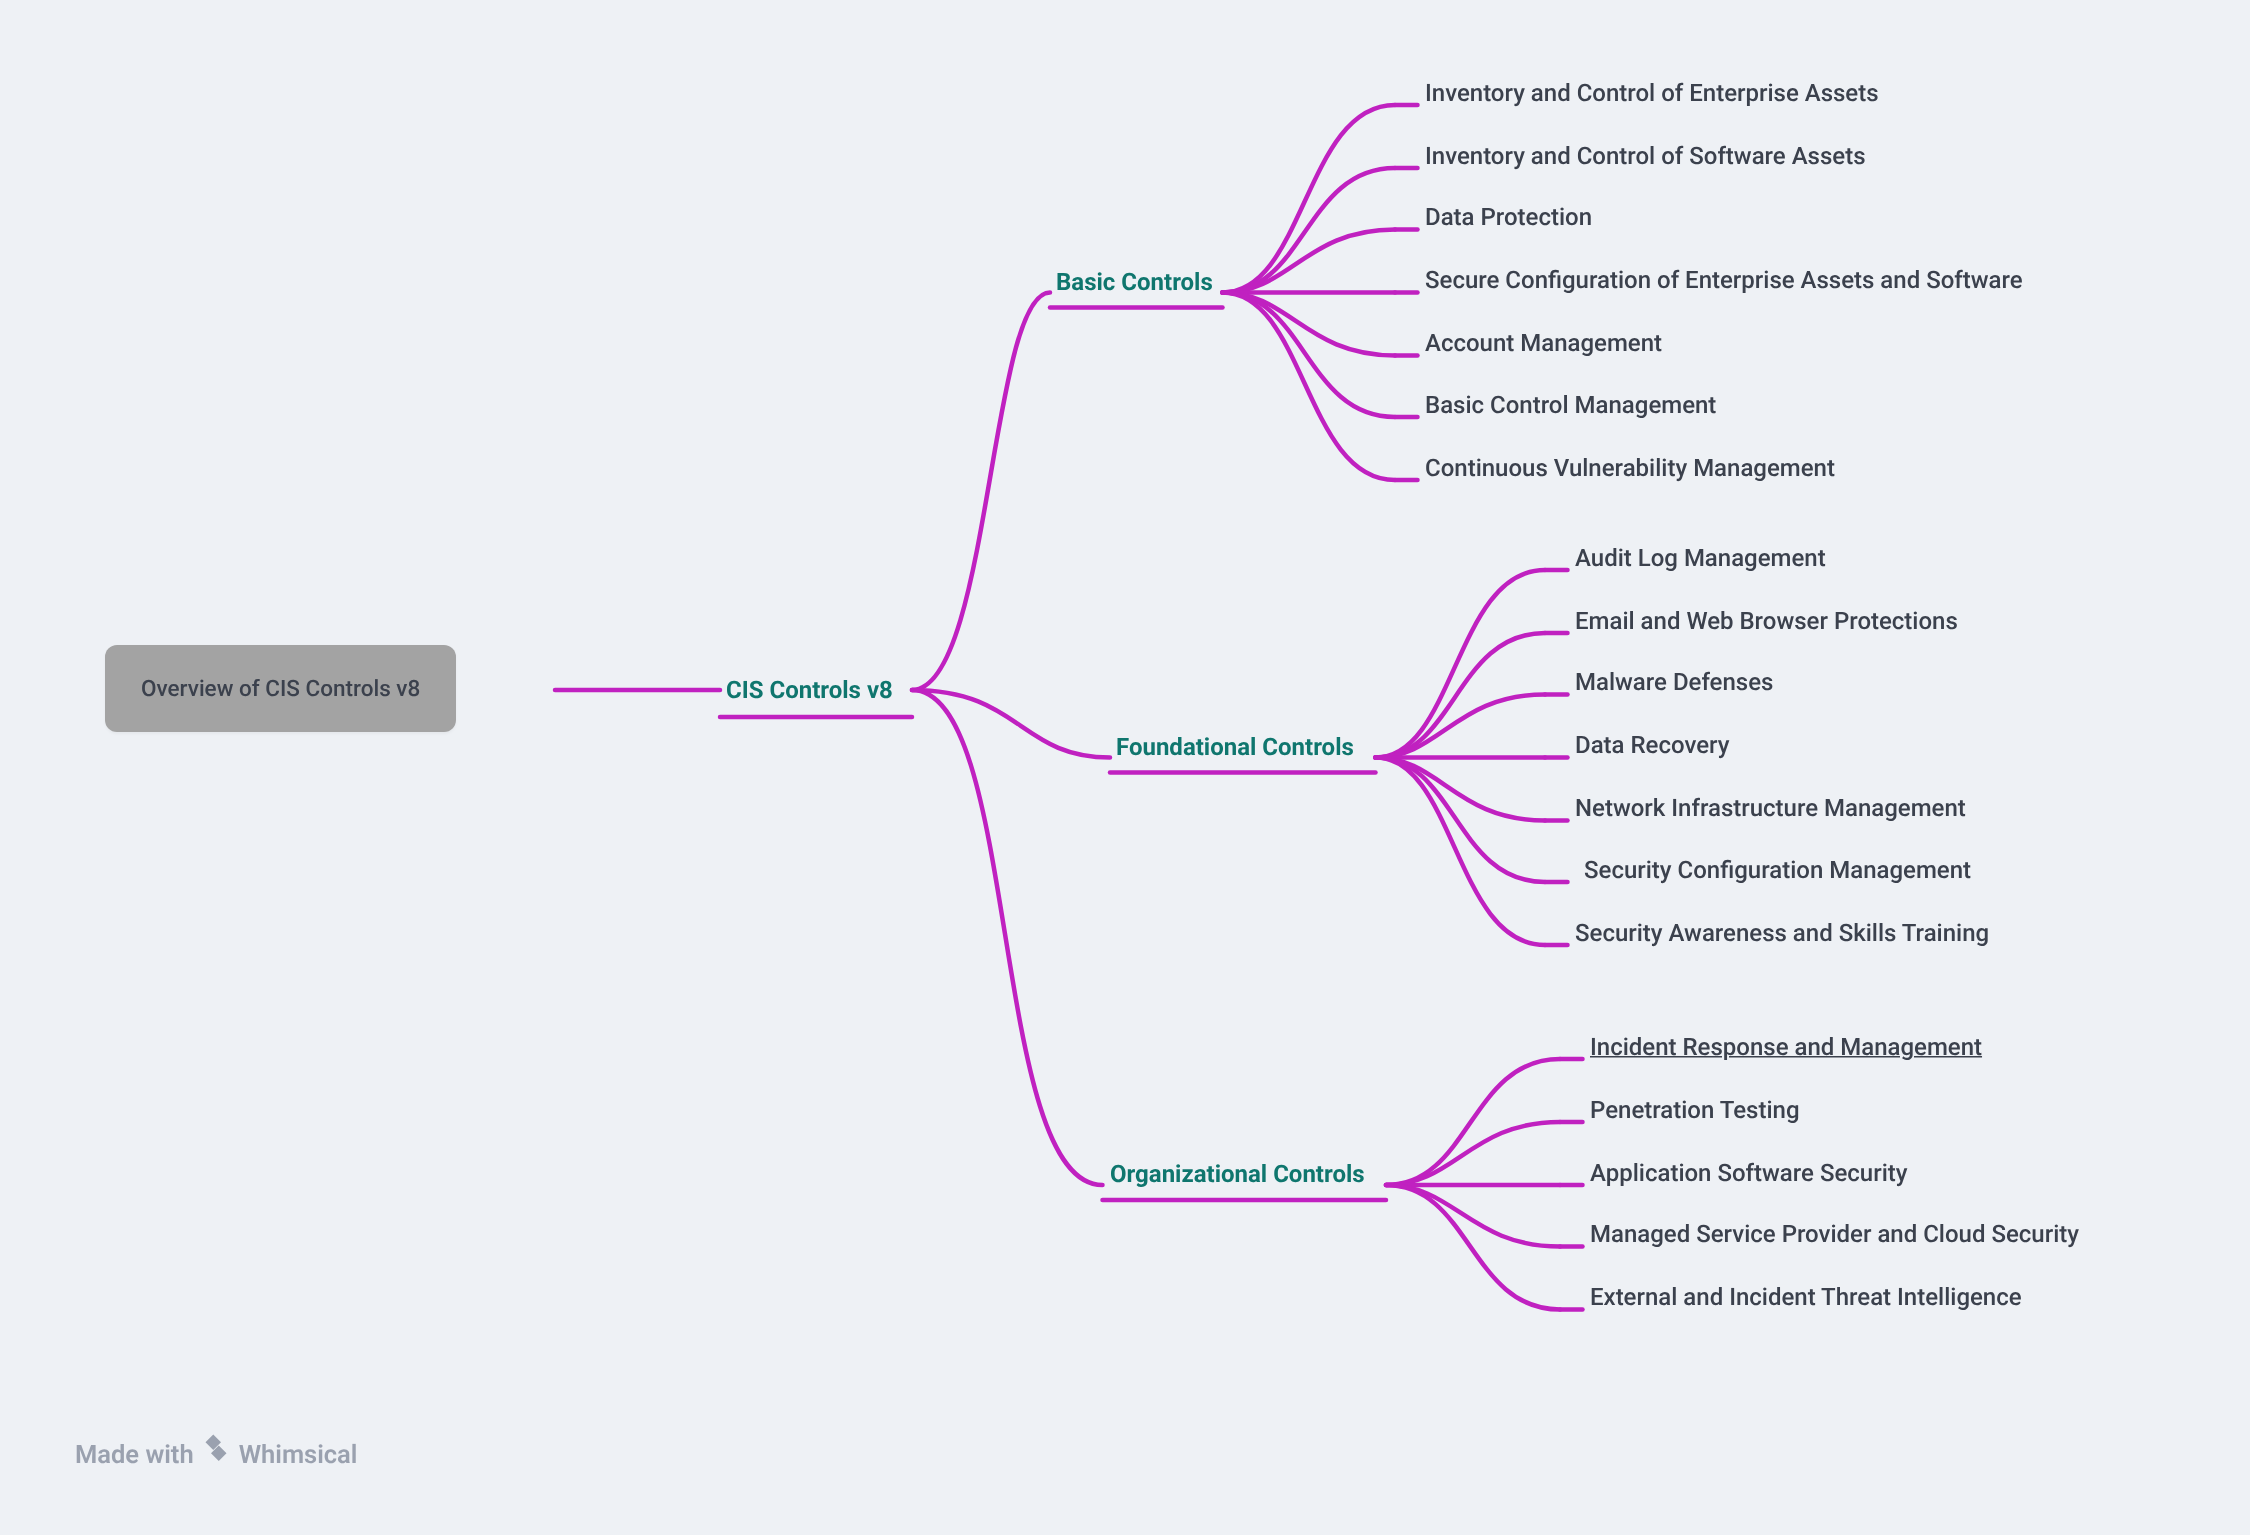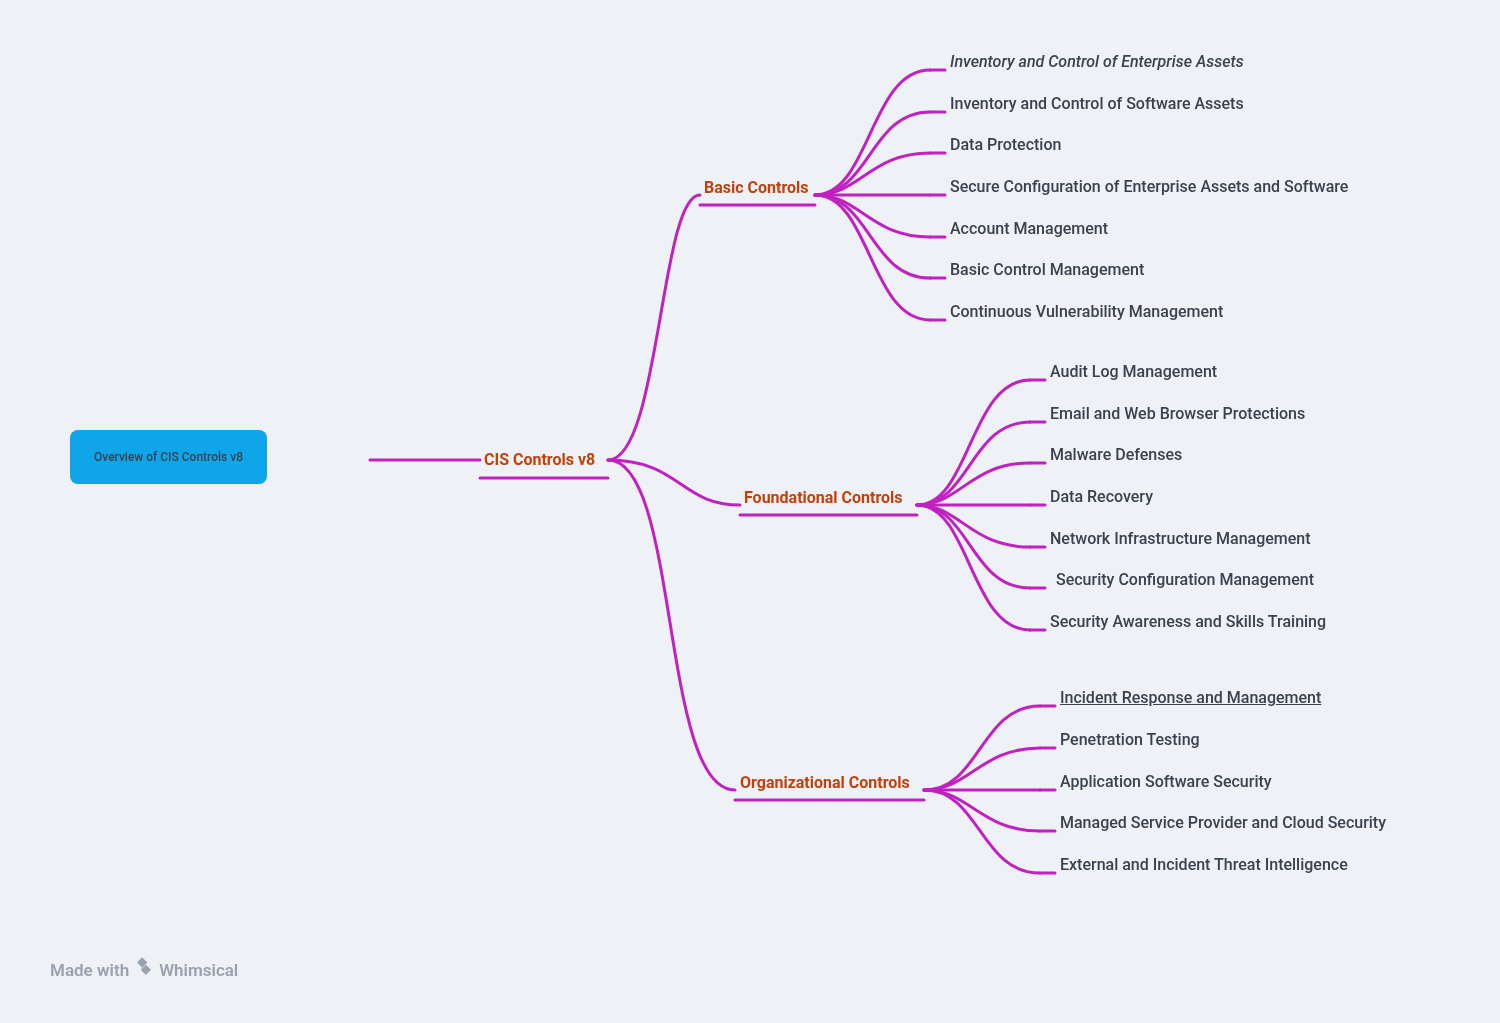--- a/index.html
+++ b/index.html
@@ -1,20 +1,20 @@
 <!DOCTYPE html>
 <html><head>
 <meta charset="utf-8">
 <style>
   html,body{margin:0;padding:0;width:1500px;height:1023px;background:#eef1f5;font-family:-apple-system,BlinkMacSystemFont,"Segoe UI",Roboto,Helvetica,Arial,sans-serif;overflow:hidden;}
   svg{position:absolute;top:0;left:0;}
   .node{position:absolute;font-size:16px;color:#3b414d;white-space:nowrap;}
-  .node.bold{font-weight:700;color:#c2410c;}
+  .node.bold{font-weight:700;color:#0f766e;}
   .node.leaf{font-weight:500;}
-  .root-box{position:absolute;background:#0ea5e9;border-radius:8px;padding:20px 24px;font-size:12px;color:#3b414d;font-weight:500;box-shadow:0 1px 2px rgba(0,0,0,.04);}
+  .root-box{position:absolute;background:#a3a3a3;border-radius:8px;padding:20px 24px;font-size:15px;color:#3b414d;font-weight:500;box-shadow:0 1px 2px rgba(0,0,0,.04);}
   .footer{position:absolute;left:50px;bottom:40px;display:flex;align-items:center;gap:4px;color:#9aa1af;font-size:17px;font-weight:600;}
   .footer svg{position:static;}
 </style>
 </head>
 <body>
 
 <svg width="1500" height="1023">
   <g stroke="#c021c0" stroke-width="3" fill="none" stroke-linecap="round">
 
     <path d="M370 460 L430 460 Q460 460 470 460 L480 460"></path>
@@ -74,21 +74,21 @@
   </g>
 </svg>
 
 <div class="root-box" style="left:70px;top:430px;">
   <span>Overview of CIS Controls v8</span>
 </div>
 
 <div class="node bold" style="left:484px;top:450px;">CIS Controls v8</div>
 
 <div class="node bold" style="left:704px;top:178px;">Basic Controls</div>
-<div class="node leaf" style="left:950px;top:52px;font-style:italic;">Inventory and Control of Enterprise Assets</div>
+<div class="node leaf" style="left:950px;top:52px;">Inventory and Control of Enterprise Assets</div>
 <div class="node leaf" style="left:950px;top:94px;">Inventory and Control of Software Assets</div>
 <div class="node leaf" style="left:950px;top:135px;">Data Protection</div>
 <div class="node leaf" style="left:950px;top:177px;">Secure Configuration of Enterprise Assets and Software</div>
 <div class="node leaf" style="left:950px;top:219px;">Account Management</div>
 <div class="node leaf" style="left:950px;top:260px;">Basic Control Management</div>
 <div class="node leaf" style="left:950px;top:302px;">Continuous Vulnerability Management</div>
 
 <div class="node bold" style="left:744px;top:488px;">Foundational Controls</div>
 <div class="node leaf" style="left:1050px;top:362px;">Audit Log Management</div>
 <div class="node leaf" style="left:1050px;top:404px;">Email and Web Browser Protections</div>

